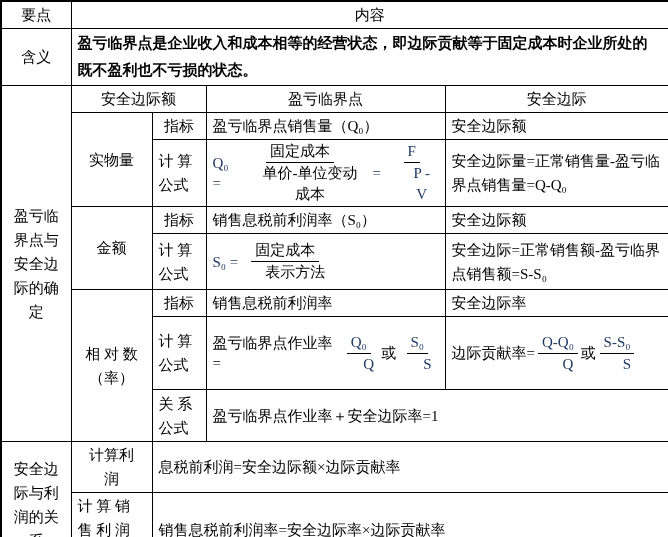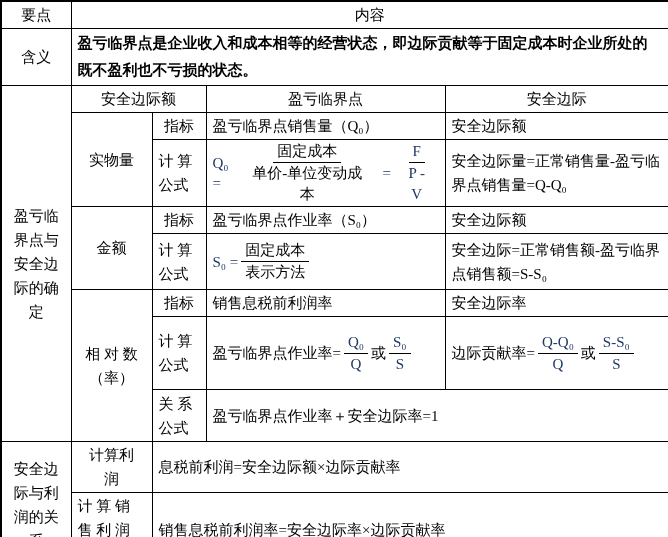--- a/index.html
+++ b/index.html
@@ -38,21 +38,21 @@
   }
   .frac {
     display: inline-flex;
     flex-direction: column;
     align-items: center;
     text-align: center;
     margin: 0 3px;
     line-height: 21px;
   }
   .frac .num { display: block; border-bottom: 1px solid #000; padding: 0 4px; }
-  .frac .den { display: block; padding: 0 4px; }
+  .frac .den { display: block; padding: 0 4px; margin-left: 20px; }
   .eq { margin: 0 4px 0 8px; }
   
   .r1  { height: 25px; margin-left: 30px; }
   .r2  { height: 54px; }
   .r3  { height: 26px; }
   .r4  { height: 22px; }
   .r5  { height: 55px; }
   .r6  { height: 22px; }
   .r7  { height: 56px; }
   .r8  { height: 23px; }
@@ -114,21 +114,21 @@
           <span class="den">P - V</span>
         </span>
       </div>
     </td>
     <td>安全边际量=正常销售量-盈亏临界点销售量=Q-Q₀</td>
   </tr>
 
   <tr class="r6">
     <td class="c" rowspan="2">金额</td>
     <td class="c">指标</td>
-    <td>盈亏临界点作业率（S₀）</td>
+    <td>销售息税前利润率（S₀）</td>
     <td>安全边际额</td>
   </tr>
 
   <tr class="r7">
     <td class="pre">计 算
 公式</td>
     <td>
       <div class="formula">
         <span class="lat">S₀ =</span>
         <span class="frac">

